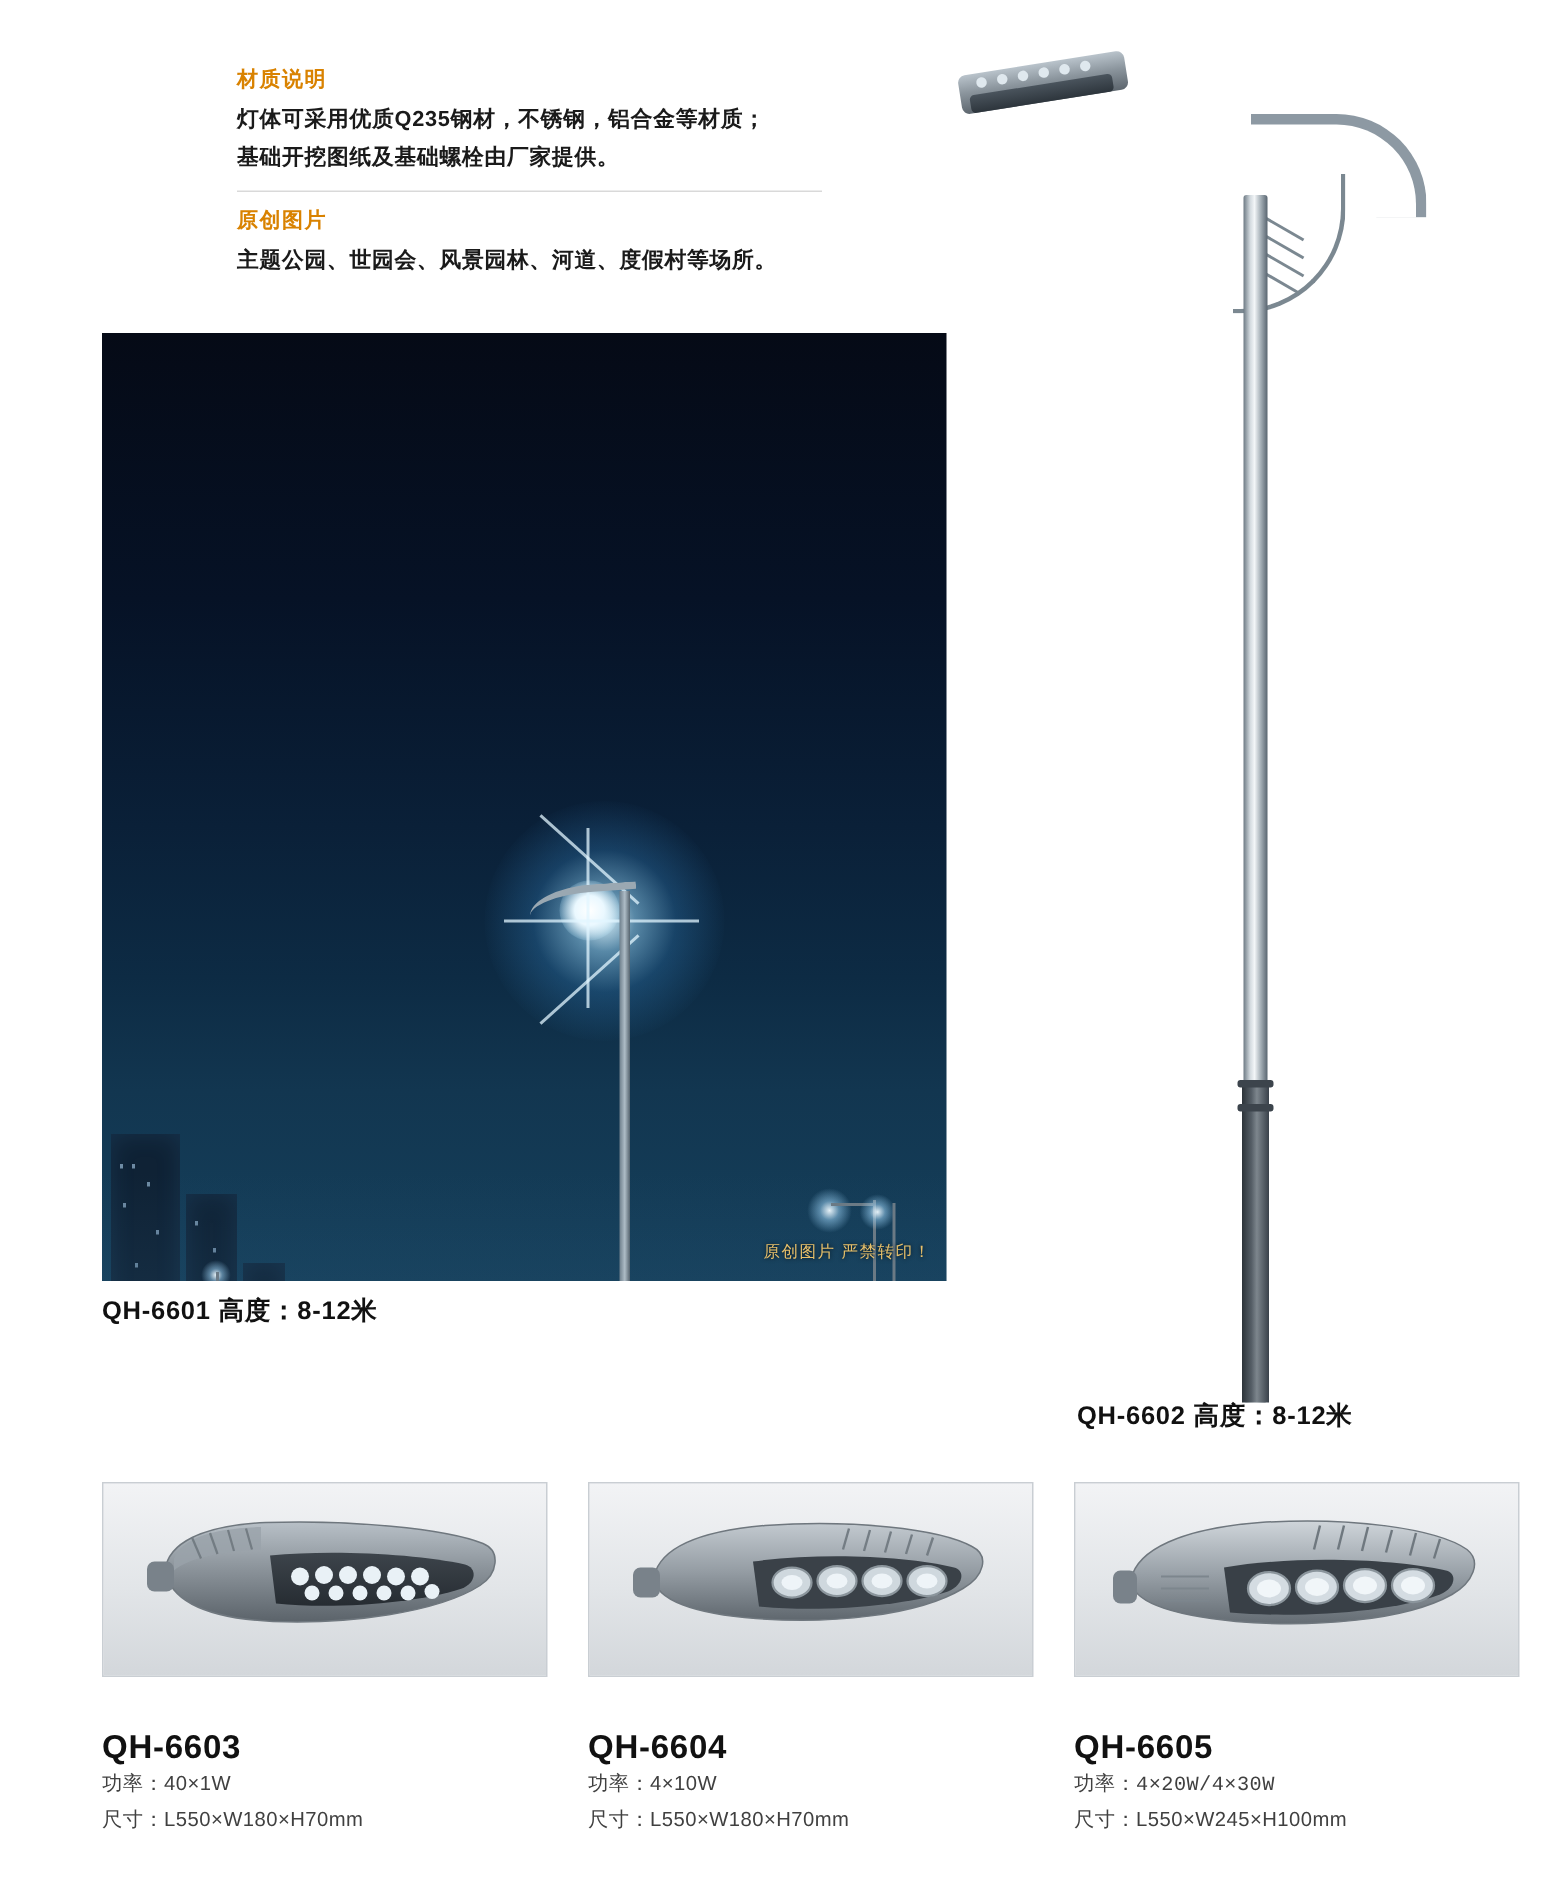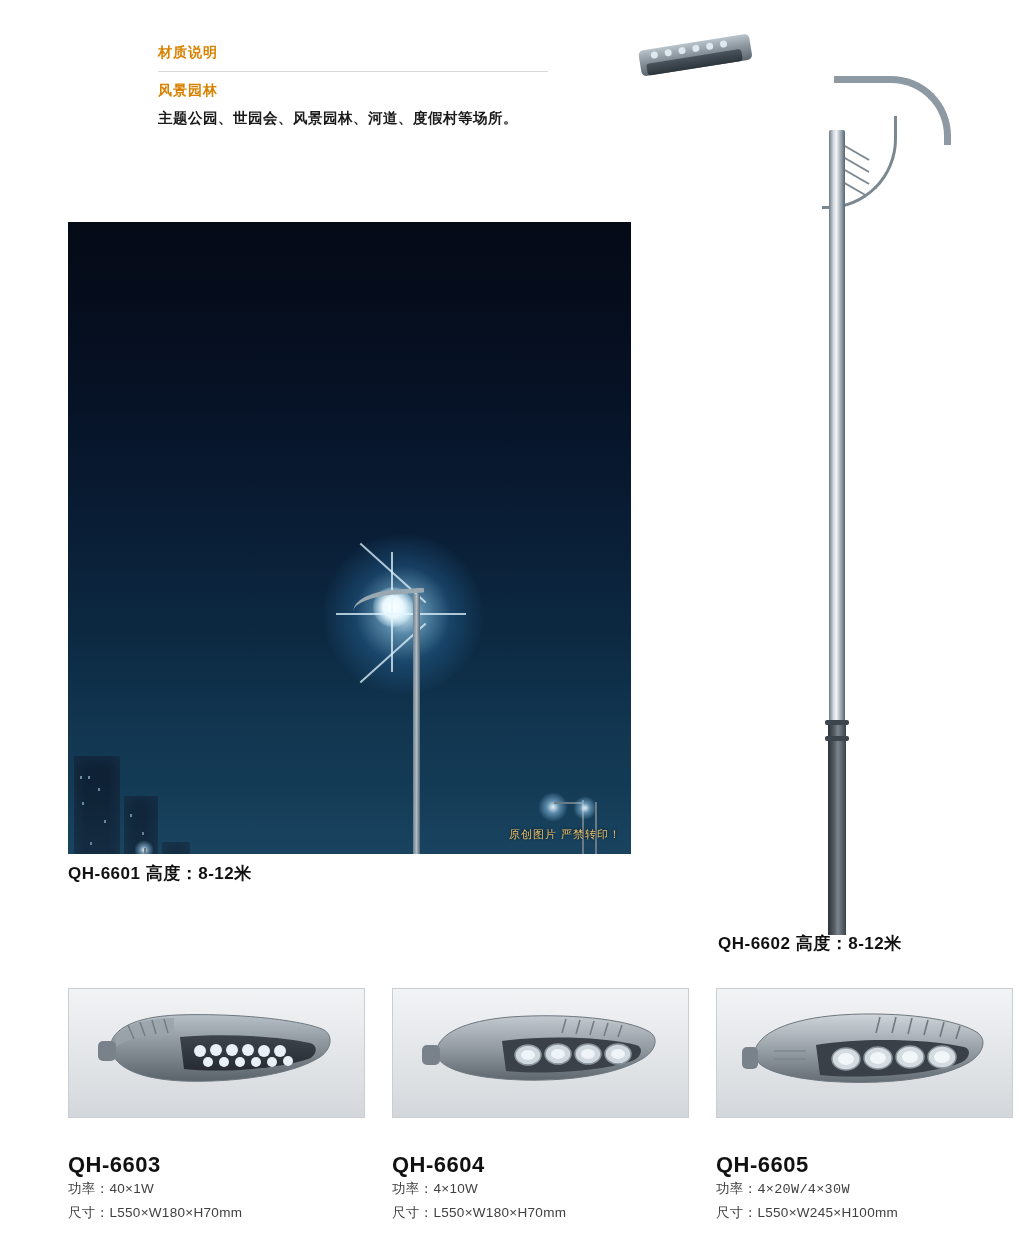--- a/index.html
+++ b/index.html
@@ -150,22 +150,24 @@
     position:absolute;font-size:13.5px;color:#404040;letter-spacing:0.3px;
   }
 </style>
 </head>
 <body>
 
 <div class="page">
 
   <div class="spec-block">
     <div class="spec-head">材质说明</div>
+    <div class="spec-line">灯体可采用优质Q235钢材，不锈钢，铝合金等材质；</div>
+    <div class="spec-line">基础开挖图纸及基础螺栓由厂家提供。</div>
     <div class="rule"></div>
-    <div class="spec-head">风景园林</div>
+    <div class="spec-head">原创图片</div>
     <div class="spec-line">主题公园、世园会、风景园林、河道、度假村等场所。</div>
   </div>
 
   <div class="photo">
     <div class="buildings">
       <div class="bld" style="left:6px;top:64px;width:46px;height:250px;"></div>
       <div class="bld" style="left:56px;top:104px;width:34px;height:210px;"></div>
       <div class="bld" style="left:94px;top:150px;width:28px;height:164px;"></div>
 
       <div class="win" style="left:12px;top:84px;"></div>

